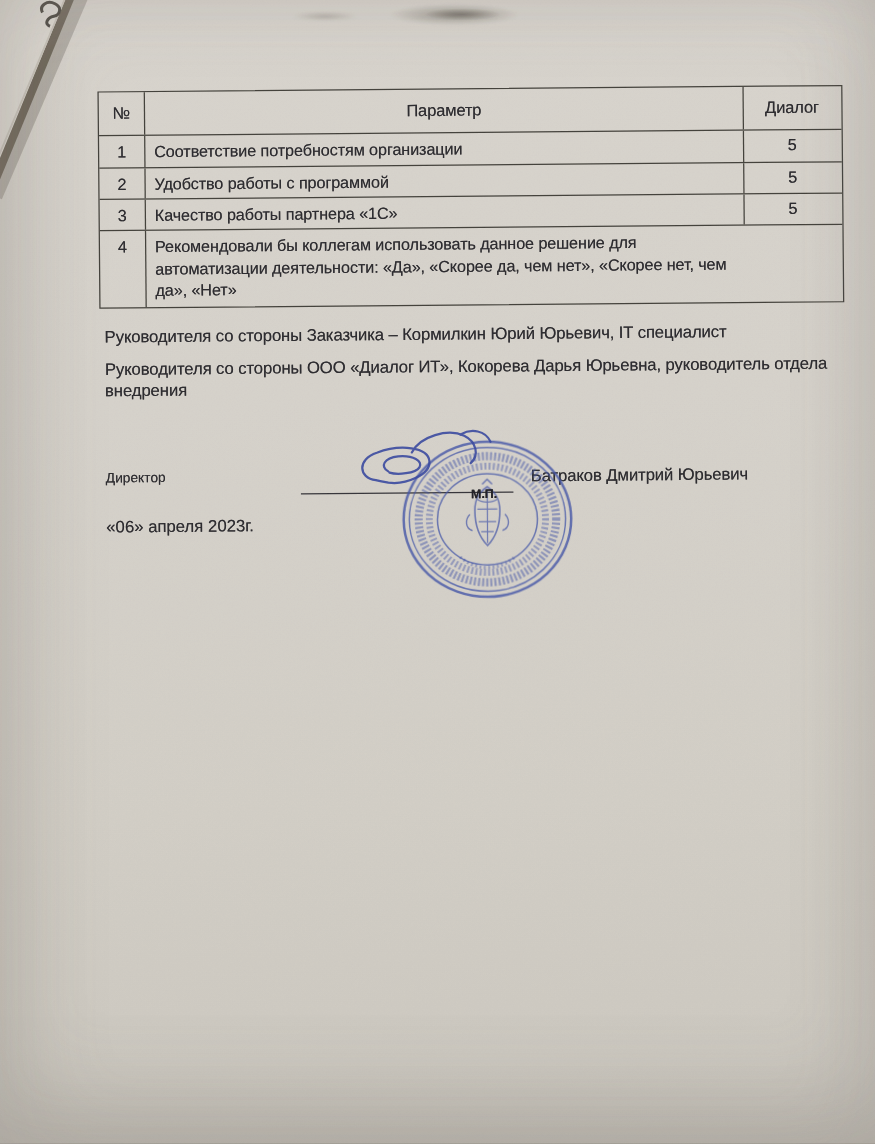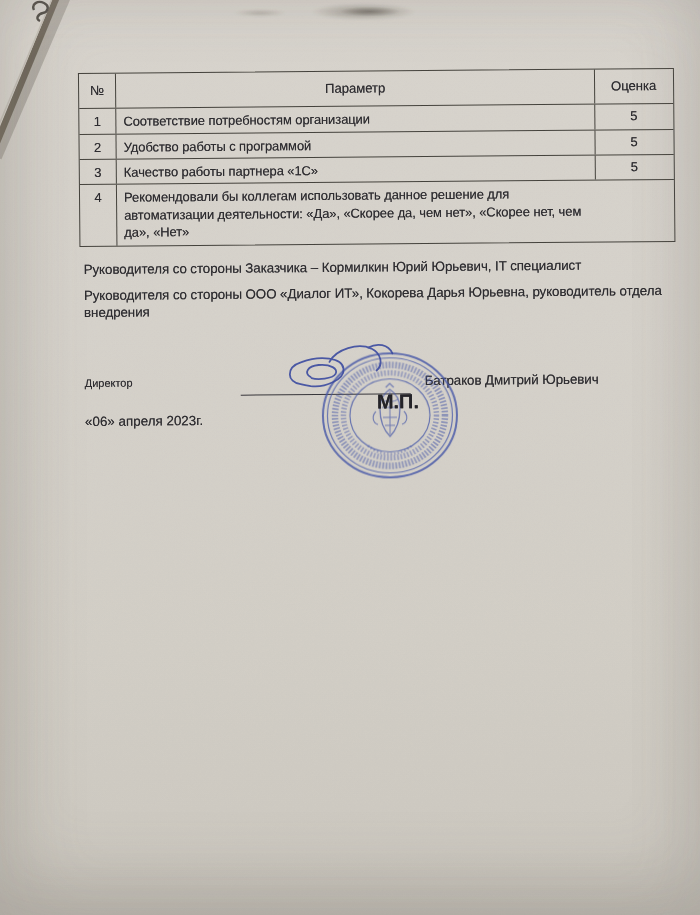--- a/index.html
+++ b/index.html
@@ -52,21 +52,21 @@
   .line{white-space:nowrap;}
   
   .para{position:absolute;left:82px;font-size:13.4px;letter-spacing:-.1px;line-height:17px;white-space:nowrap;}
   .p1{top:261px;}
   .p2{top:287px;}
   
   .role{position:absolute;left:82px;top:377px;font-size:11px;}
   .sig-line{position:absolute;left:238px;top:381px;width:170px;height:15px;
             border-bottom:1.4px solid #36353a;}
   .name{position:absolute;left:422px;top:376px;font-size:13.4px;letter-spacing:-.1px;white-space:nowrap;}
-  .mp{position:absolute;left:374px;top:393px;font-size:20px;font-weight:bold;color:#222126;
+  .mp{position:absolute;left:374px;top:393px;font-size:10px;font-weight:bold;color:#222126;
       text-shadow:0 0 .5px rgba(34,33,38,.8);}
   .date{position:absolute;left:82px;top:414px;font-size:13.4px;white-space:nowrap;}
   .stamp{position:absolute;left:317px;top:352px;filter:blur(.35px);}
   .signature{position:absolute;left:282px;top:344px;}
 </style>
 </head>
 <body>
 
 <div class="photo">
 
@@ -81,21 +81,21 @@
   <div class="smudge-a"></div>
   <div class="smudge-b"></div>
   <div class="smudge-c"></div>
 
   <div class="content">
 
     <div class="tbl">
       <div class="trow h-row">
         <div class="cell ink">№</div>
         <div class="cell ink">Параметр</div>
-        <div class="cell ink">Оценка</div>
+        <div class="cell ink">Диалог</div>
       </div>
       <div class="trow r1">
         <div class="cell c-num ink">1</div>
         <div class="cell c-par ink">
           <div class="line">Соответствие потребностям организации</div>
         </div>
         <div class="cell c-sc ink">5</div>
       </div>
       <div class="trow r2">
         <div class="cell c-num ink">2</div>

